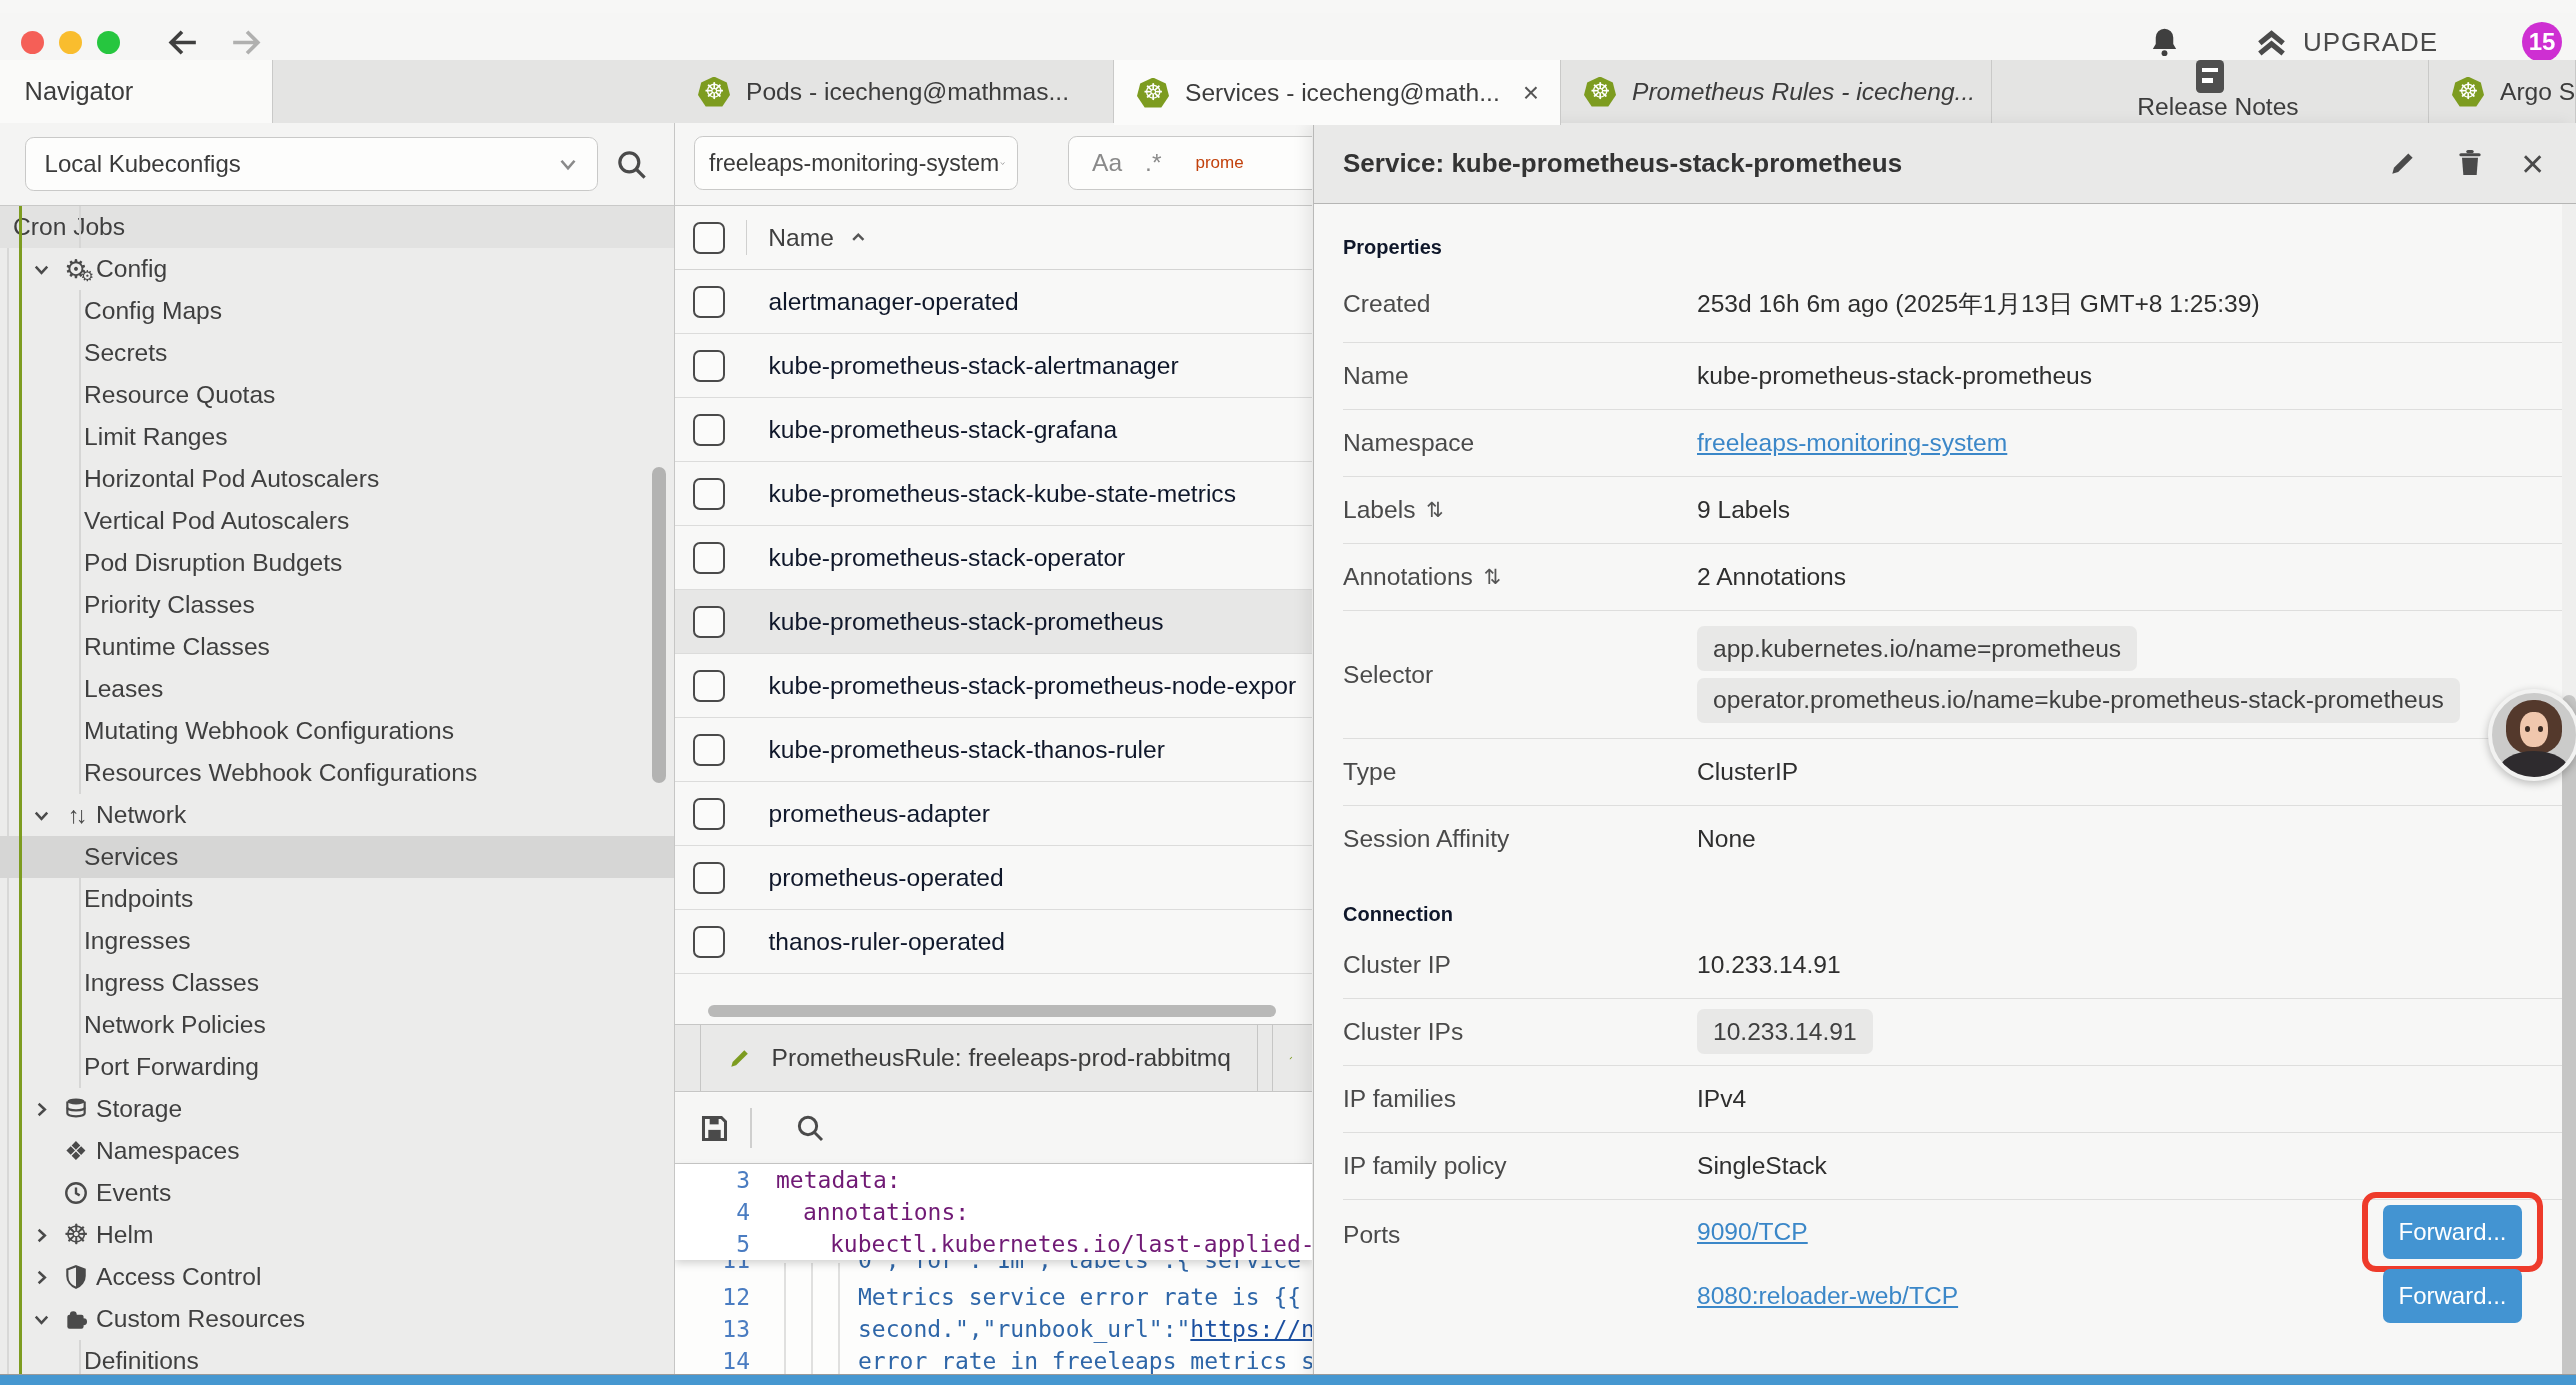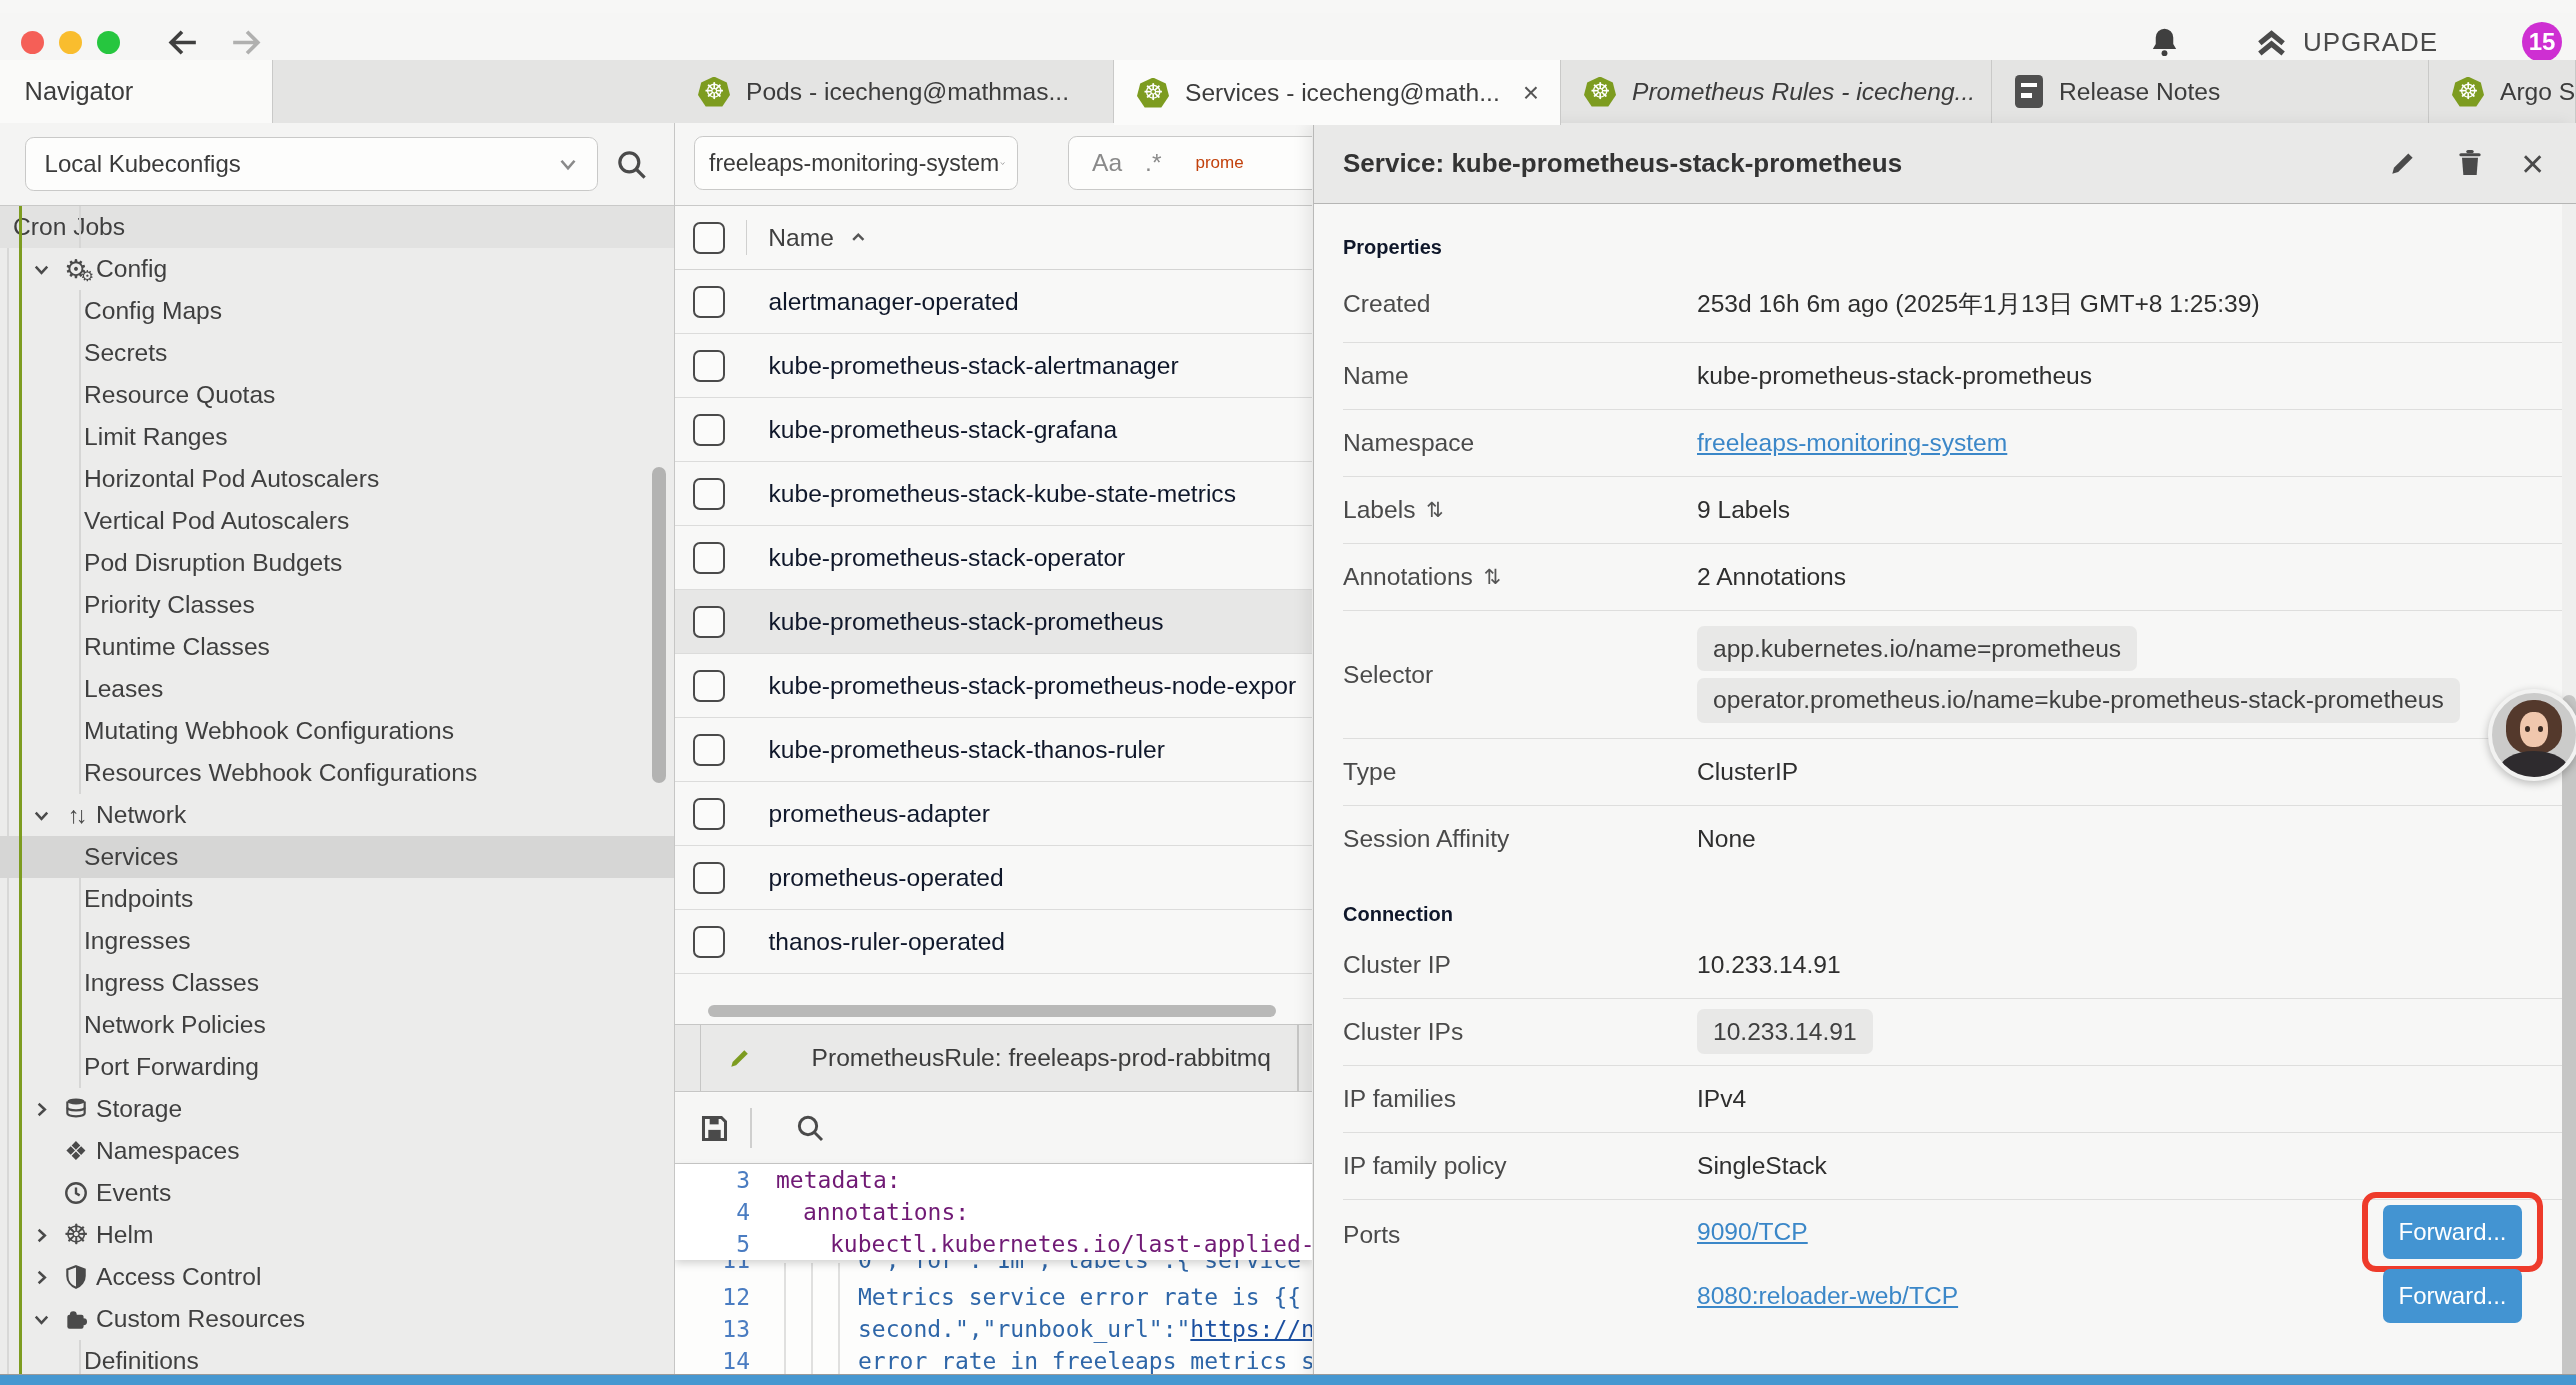--- a/index.html
+++ b/index.html
@@ -94,21 +94,21 @@
         font-size:24.6px;color:#0f172a;white-space:nowrap;cursor:pointer;box-sizing:border-box;}
   .lrow .rname{margin-left:44px;}
   .lrow.selected{background:#e7e7e6;}
   #hscroll{position:absolute;left:33px;top:882px;width:568px;height:12.3px;border-radius:6.1px;background:#b9b9b8;}
   
   #docktabs{position:absolute;left:0;top:901px;width:637px;height:68px;background:#e9e9e8;
             border-top:1.8px solid #c6c6c5;border-bottom:1.8px solid #c6c6c5;display:flex;box-sizing:border-box;}
   .dock-tab{display:flex;align-items:center;padding:0 26px;border-right:1.8px solid #c6c6c5;
             border-left:1.8px solid #c6c6c5;margin-left:24.6px;white-space:nowrap;cursor:pointer;}
   .dock-tab .pencil{color:#7d9c20;margin-right:19px;}
-  .dock-tab .dlbl{font-size:24.6px;color:#3c3c3c;margin-left:40px;}
+  .dock-tab .dlbl{font-size:24.6px;color:#3c3c3c;}
   .dock-tab.sliver{margin-left:auto;margin-right:0;border-right:none;padding:0 0 0 16px;width:23px;overflow:hidden;}
   #docktools{position:absolute;left:0;top:970px;width:637px;height:70px;background:#f6f6f5;
              display:flex;align-items:center;}
   #docktools .ticon2{color:#4a4a4a;margin-left:23px;cursor:pointer;}
   #docktools .vline{width:1.8px;height:40px;background:#cfcfce;margin:0 19px;}
   
   #editor{position:absolute;left:0;top:1040px;width:637px;height:223px;background:#fdfdfc;
           border-top:1.8px solid #c9c9c8;font-family:"DejaVu Sans Mono","Liberation Mono",monospace;}
   .eguides{position:absolute;left:0;top:99px;bottom:0;width:100%;pointer-events:none;}
   .eguides i{position:absolute;top:0;bottom:0;width:1.8px;background:#e0e0df;}
@@ -208,21 +208,21 @@
       </div>
       <div class="tab active" style="width: 447px; box-sizing: border-box;">
         <span class="kicon">☸</span>
         <span class="tlabel">Services - icecheng@math...</span>
         <span class="closex">×</span>
       </div>
       <div class="tab italic" style="width: 431px; box-sizing: border-box;">
         <span class="kicon">☸</span>
         <span class="tlabel">Prometheus Rules - icecheng...</span>
       </div>
-      <div class="tab" style="width: 437px; box-sizing: border-box;">
+      <div class="tab" style="width: 437px; box-sizing: border-box; flex-direction: column;">
         <span class="docicon"></span>
         <span class="tlabel">Release Notes</span>
       </div>
       <div class="tab" style="width: 147px; box-sizing: border-box;">
         <span class="kicon">☸</span>
         <span class="tlabel">Argo Se</span>
       </div>
     </div>
 </div>
 

